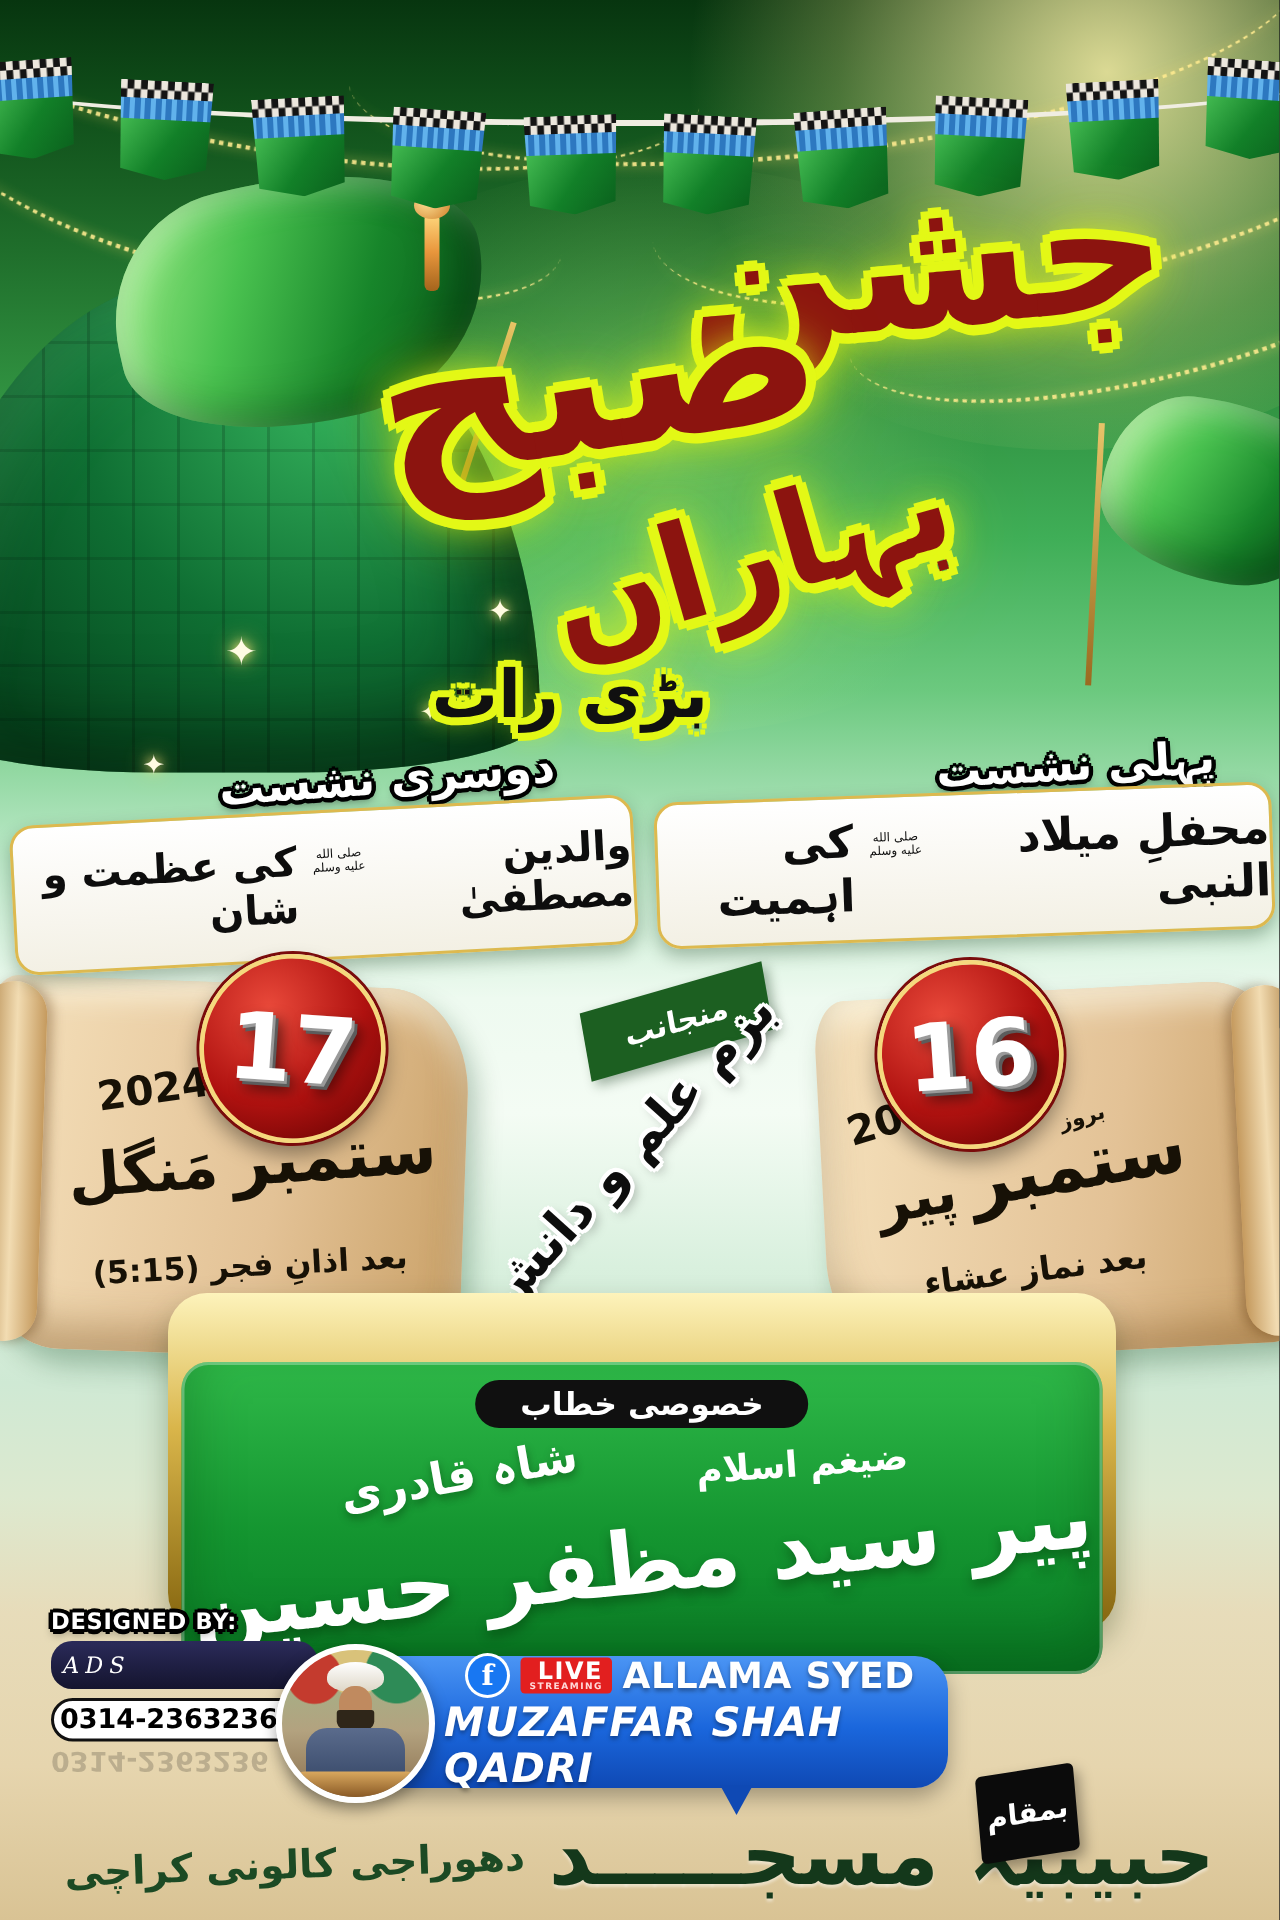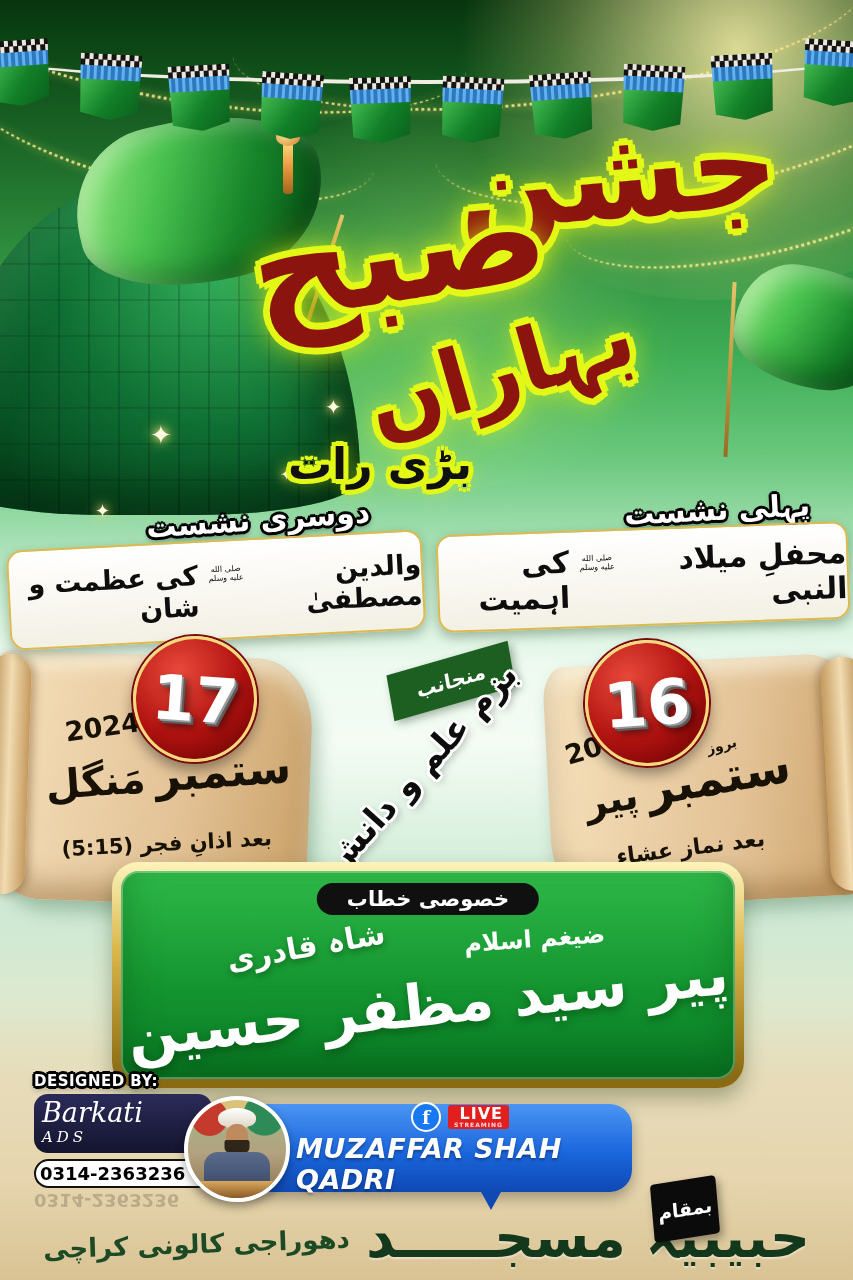--- a/index.html
+++ b/index.html
@@ -136,21 +136,21 @@
   .org-name{position:absolute;left:295px;top:688px;width:250px;height:160px;z-index:5;
     display:flex;align-items:center;justify-content:center;transform:rotate(-48deg);
     font-size:34px;font-weight:bold;color:#0d0d0d;white-space:nowrap;}
   
   .banner-wrap{position:absolute;left:112px;top:862px;width:632px;height:226px;z-index:7;
     border-radius:26px;padding:9px;box-sizing:border-box;
     background:linear-gradient(180deg,#fdf3bb,#d9b54a 40%,#8a6a12 95%);
     box-shadow:0 10px 20px rgba(40,60,20,.35);}
   .banner-in{position:relative;width:100%;height:100%;border-radius:18px;overflow:hidden;
     background:linear-gradient(180deg,#2fb949,#149530 55%,#0a7d26);
-    box-shadow:inset 0 0 0 2px rgba(255,255,255,.3), inset 0 -20px 40px rgba(0,60,10,.35);}
+    box-shadow:inset 0 0 0 2px rgba(255,255,255,.3), inset 0 -20px 40px rgba(0,60,10,.35);margin-top:37px;}
   .kk-badge{position:absolute;left:50%;top:12px;transform:translateX(-50%);background:#101010;color:#fff;
     border-radius:999px;padding:4px 30px;font-size:21px;font-weight:bold;white-space:nowrap;}
   .zaigham{position:absolute;right:130px;top:54px;color:#fff;font-size:24px;font-weight:bold;transform:rotate(-4deg);}
   .name-suffix{position:absolute;left:105px;top:58px;color:#fff;font-size:30px;font-weight:bold;transform:rotate(-10deg);
     text-shadow:0 3px 6px rgba(0,40,0,.4);}
   .name-main{position:absolute;left:0;right:0;top:100px;text-align:center;color:#fff;font-size:58px;font-weight:bold;
     transform:rotate(-6deg);text-shadow:0 4px 8px rgba(0,40,0,.4);}
   
   .designer{position:absolute;left:34px;top:1072px;width:178px;text-align:left;z-index:8;}
   .des-label{font-size:15px;font-weight:bold;color:#fff;letter-spacing:.5px;}
@@ -294,38 +294,38 @@
       <div class="kk-badge" dir="rtl">خصوصی خطاب</div>
       <div class="zaigham" dir="rtl">ضیغم اسلام</div>
       <div class="name-suffix" dir="rtl">شاہ قادری</div>
       <div class="name-main" dir="rtl">پیر سید مظفر حسین</div>
     </div>
   </div>
 
   <div class="designer">
     <div class="des-label ob">DESIGNED BY:</div>
     <div class="brand-box">
-      <div class="brand">Barkati</div>
       <div class="brand-sub">ADS</div>
     </div>
     <div class="phone-pill">0314-2363236</div>
     <div class="phone-ref">0314-2363236</div>
   </div>
 
   <div class="live-banner">
     <div class="live-tail"></div>
     <div class="lb-content">
       <div class="lb-row">
         <span class="fb-icon">
           <span class="fb-inner">f</span>
         </span>
         <span class="live-badge">
           <span class="live-word">LIVE</span>
           <span class="streaming-word">STREAMING</span>
         </span>
+        <span class="lb-line1">ALLAMA SYED</span>
       </div>
       <div class="lb-line2">MUZAFFAR SHAH QADRI</div>
     </div>
   </div>
 
   <div class="photo">
     <div class="ph turban"></div>
     <div class="ph face"></div>
     <div class="ph beard"></div>
     <div class="ph bodyy"></div>

